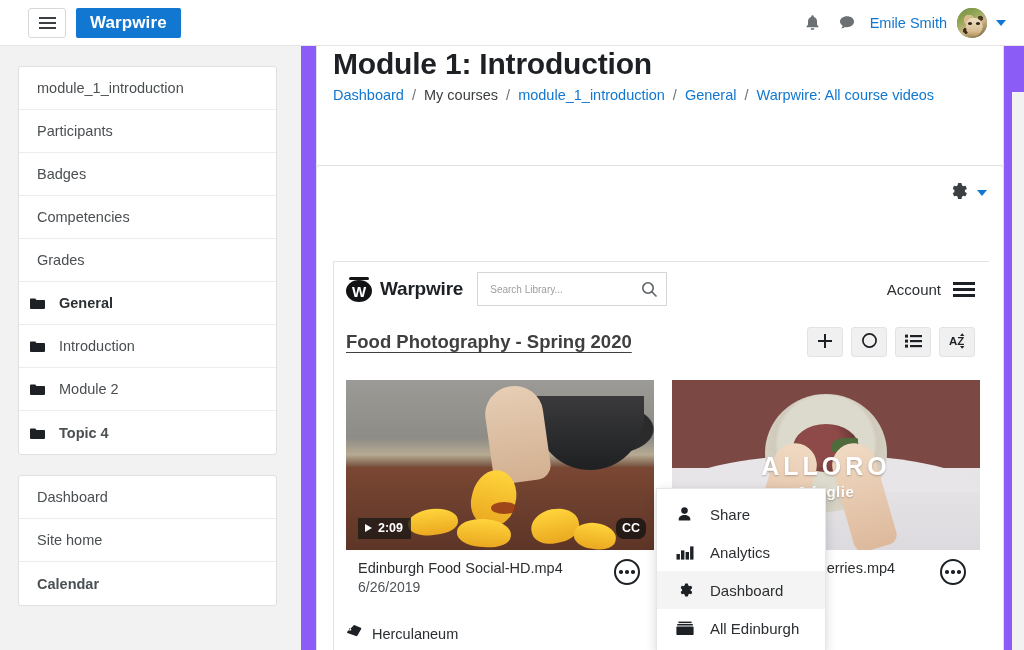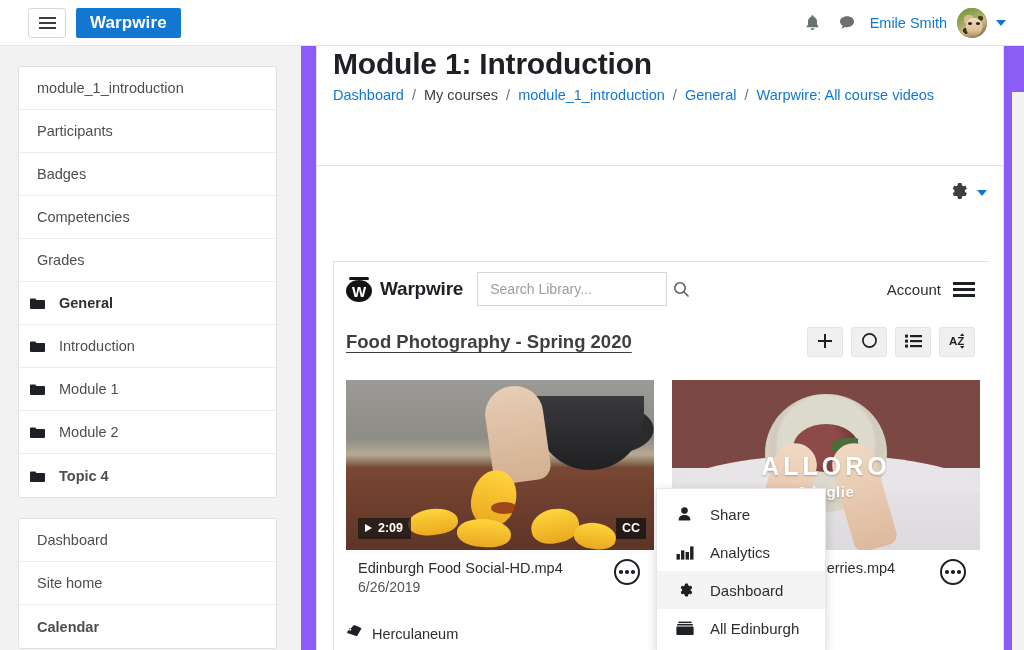--- a/index.html
+++ b/index.html
@@ -218,21 +218,21 @@
     margin-left: 14px;
     width: 190px; height: 34px;
     border: 1px solid #d5d5d5;
     display: flex; align-items: center;
     padding: 0 8px 0 10px;
     background: #fff;
   }
   #ww-search input {
     border: none; outline: none; flex: 1;
     font-family: "Liberation Sans", sans-serif;
-    font-size: 14px; color: #45494c;
+    font-size: 10px; color: #45494c;
     background: transparent;
   }
   #ww-search input::placeholder { color: #9a9ea1; }
   #ww-search .mag { cursor: pointer; display: flex; }
   #ww-search .mag svg { stroke: #5c6164; fill: none; }
   #ww-account {
     margin-left: auto;
     display: flex; align-items: center; gap: 12px;
   }
   #ww-account-label { font-size: 15px; color: #2b2f32; cursor: pointer; }
@@ -361,20 +361,21 @@
     width: 0; height: 0;
     border-top: 4.5px solid transparent;
     border-bottom: 4.5px solid transparent;
     border-left: 7px solid #ffffff;
   }
   .cc-badge {
     position: absolute; right: 8px; bottom: 11px;
     background: rgba(24,20,19,.82);
     color: #ffffff; font-size: 12.5px; font-weight: bold;
     padding: 3px 6px 4px 6px;
+    border-radius: 8px;
   }
 
   .media-meta {
     position: relative;
     padding: 10px 0 0 12px;
     height: 54px;
   }
   .media-name { font-size: 14.5px; color: #2b2f32; }
   .media-date { font-size: 14px; color: #4f5356; margin-top: 3px; }
   .dots-btn {
@@ -491,28 +492,20 @@
       </span>
       <span class="item-label">General</span>
     </div>
     <div class="nav-item indented">
       <span class="folder-icon">
         <svg width="15" height="12" viewBox="0 0 15 12">
             <path d="M0 1.4C0 .9.4.5.9.5h4.3l1.3 1.4h7.6c.5 0 .9.4.9.9v7.3c0 .5-.4.9-.9.9H.9c-.5 0-.9-.4-.9-.9V1.4z"></path>
           </svg>
       </span>
       <span class="item-label">Introduction</span>
-    </div>
-    <div class="nav-item indented">
-      <span class="folder-icon">
-        <svg width="15" height="12" viewBox="0 0 15 12">
-            <path d="M0 1.4C0 .9.4.5.9.5h4.3l1.3 1.4h7.6c.5 0 .9.4.9.9v7.3c0 .5-.4.9-.9.9H.9c-.5 0-.9-.4-.9-.9V1.4z"></path>
-          </svg>
-      </span>
-      <span class="item-label">Module 1</span>
     </div>
     <div class="nav-item indented">
       <span class="folder-icon">
         <svg width="15" height="12" viewBox="0 0 15 12">
             <path d="M0 1.4C0 .9.4.5.9.5h4.3l1.3 1.4h7.6c.5 0 .9.4.9.9v7.3c0 .5-.4.9-.9.9H.9c-.5 0-.9-.4-.9-.9V1.4z"></path>
           </svg>
       </span>
       <span class="item-label">Module 2</span>
     </div>
     <div class="nav-item indented">

